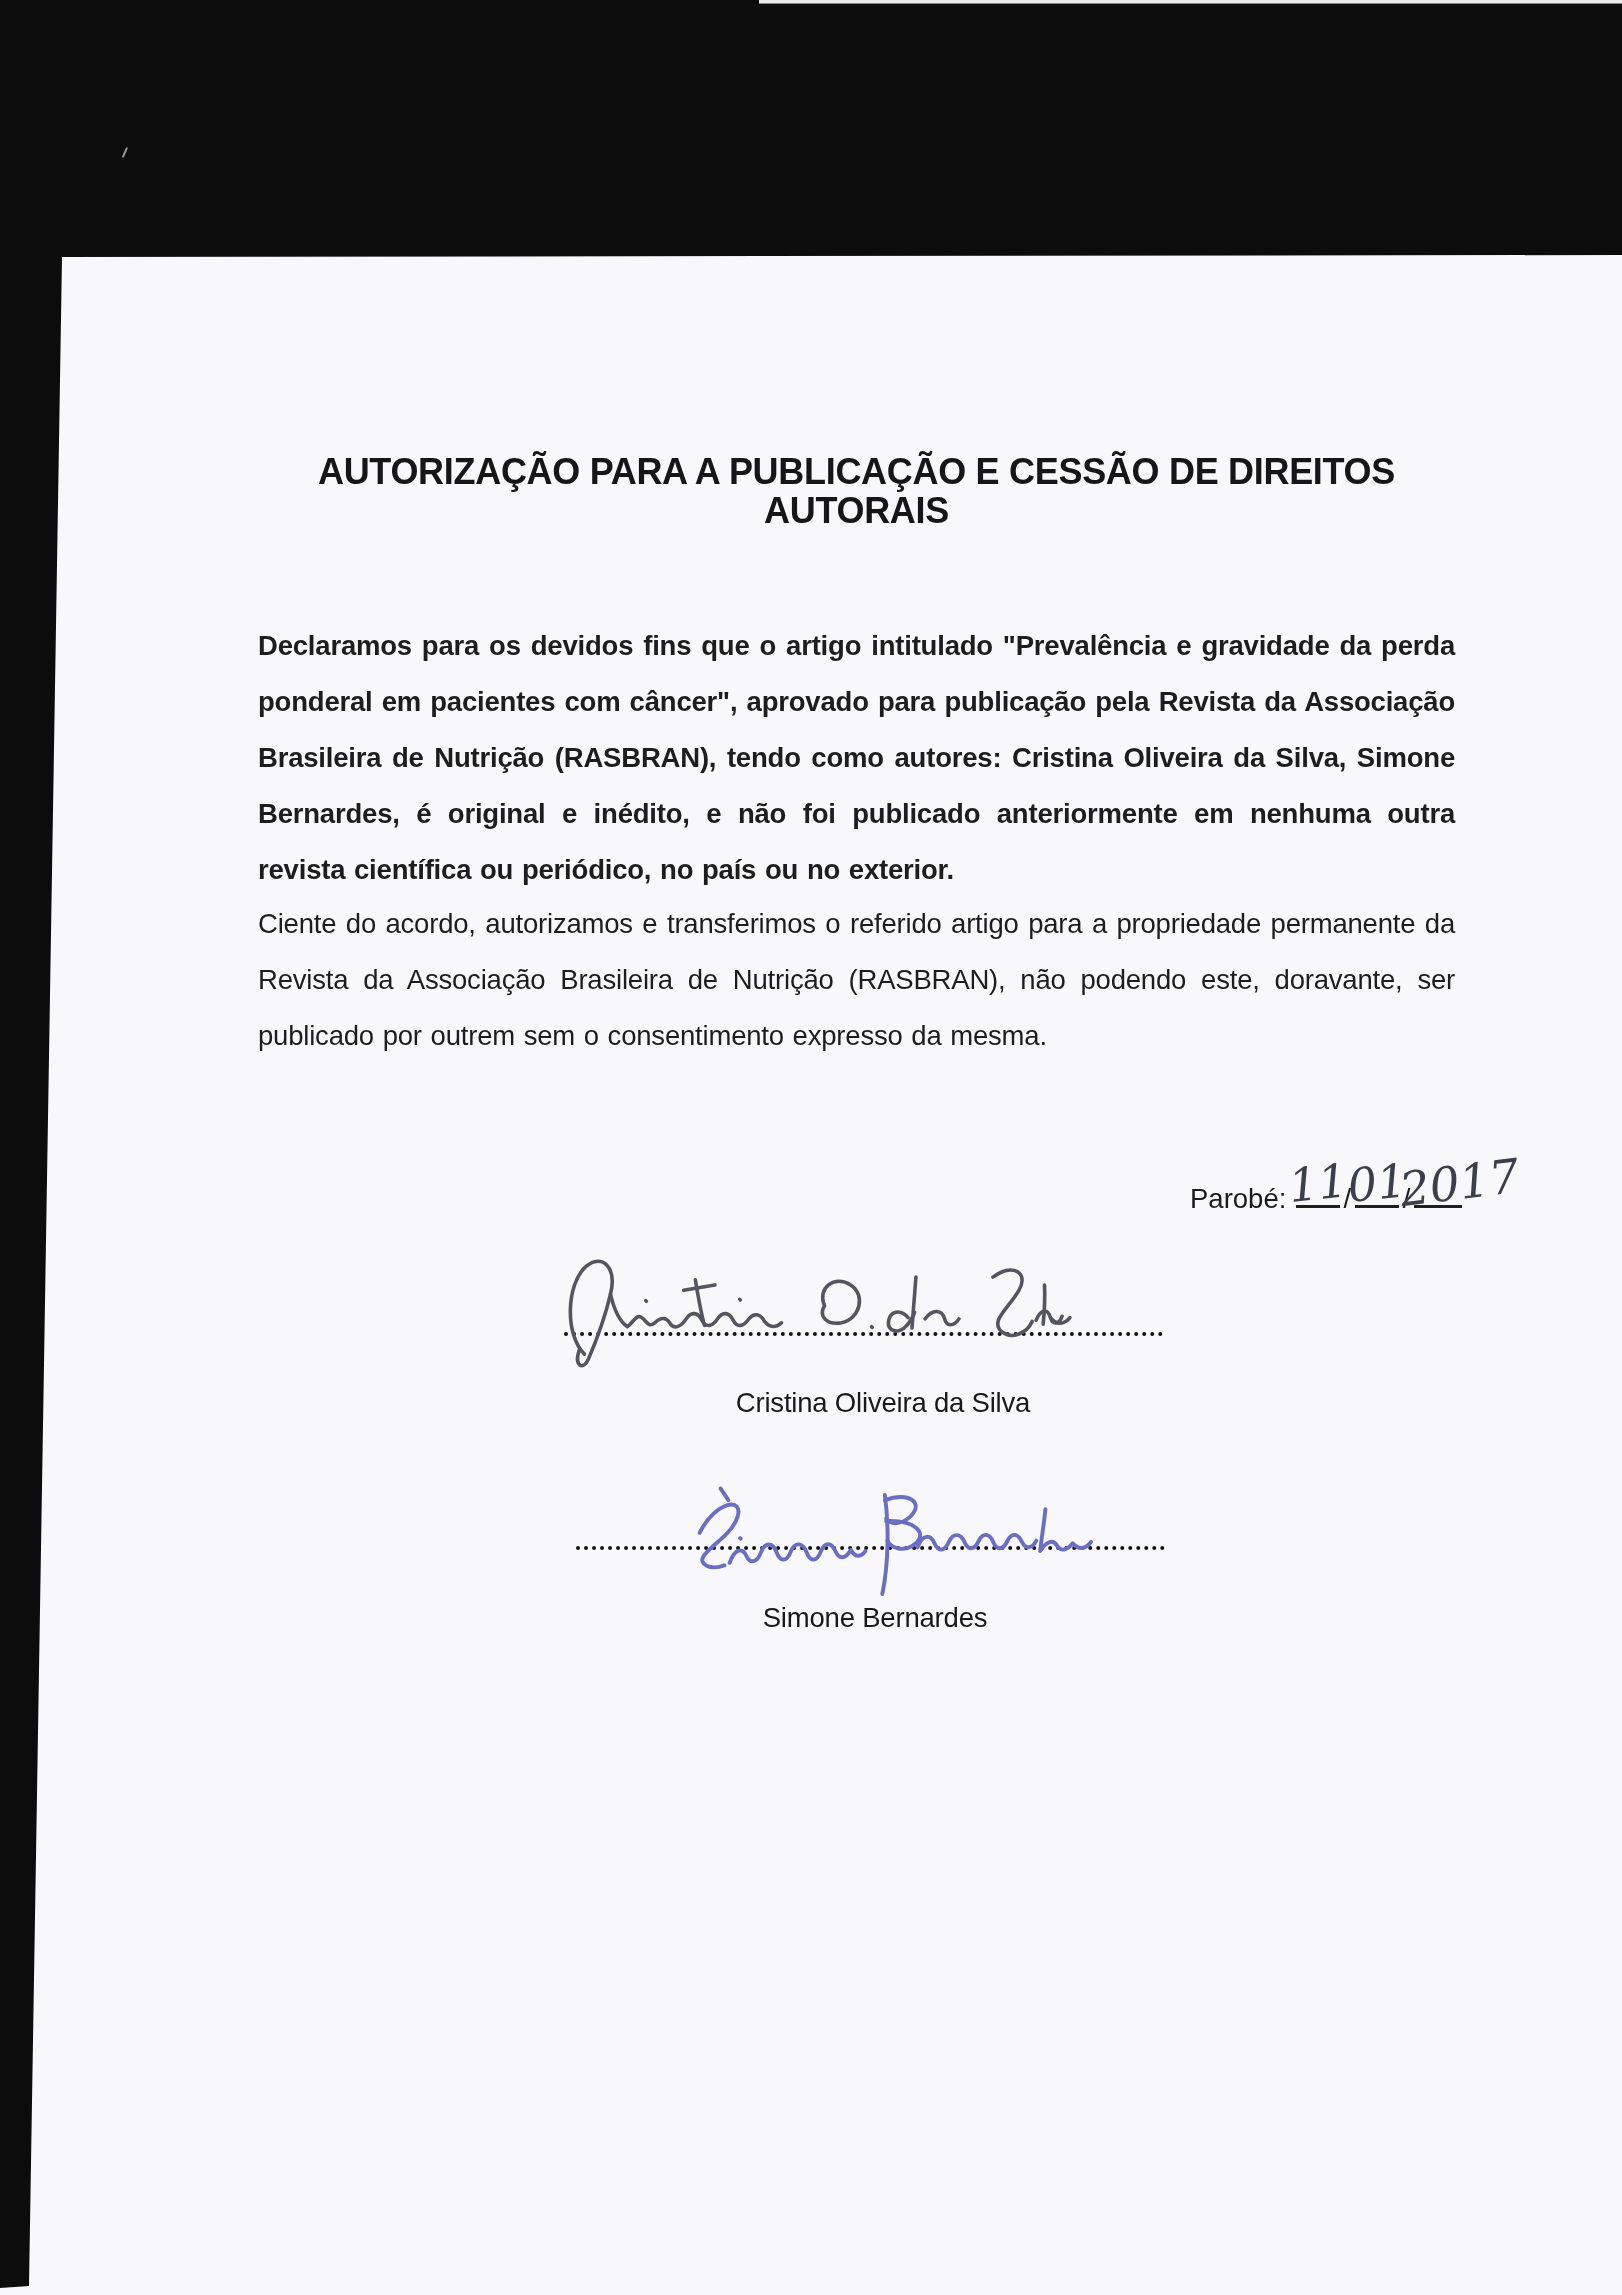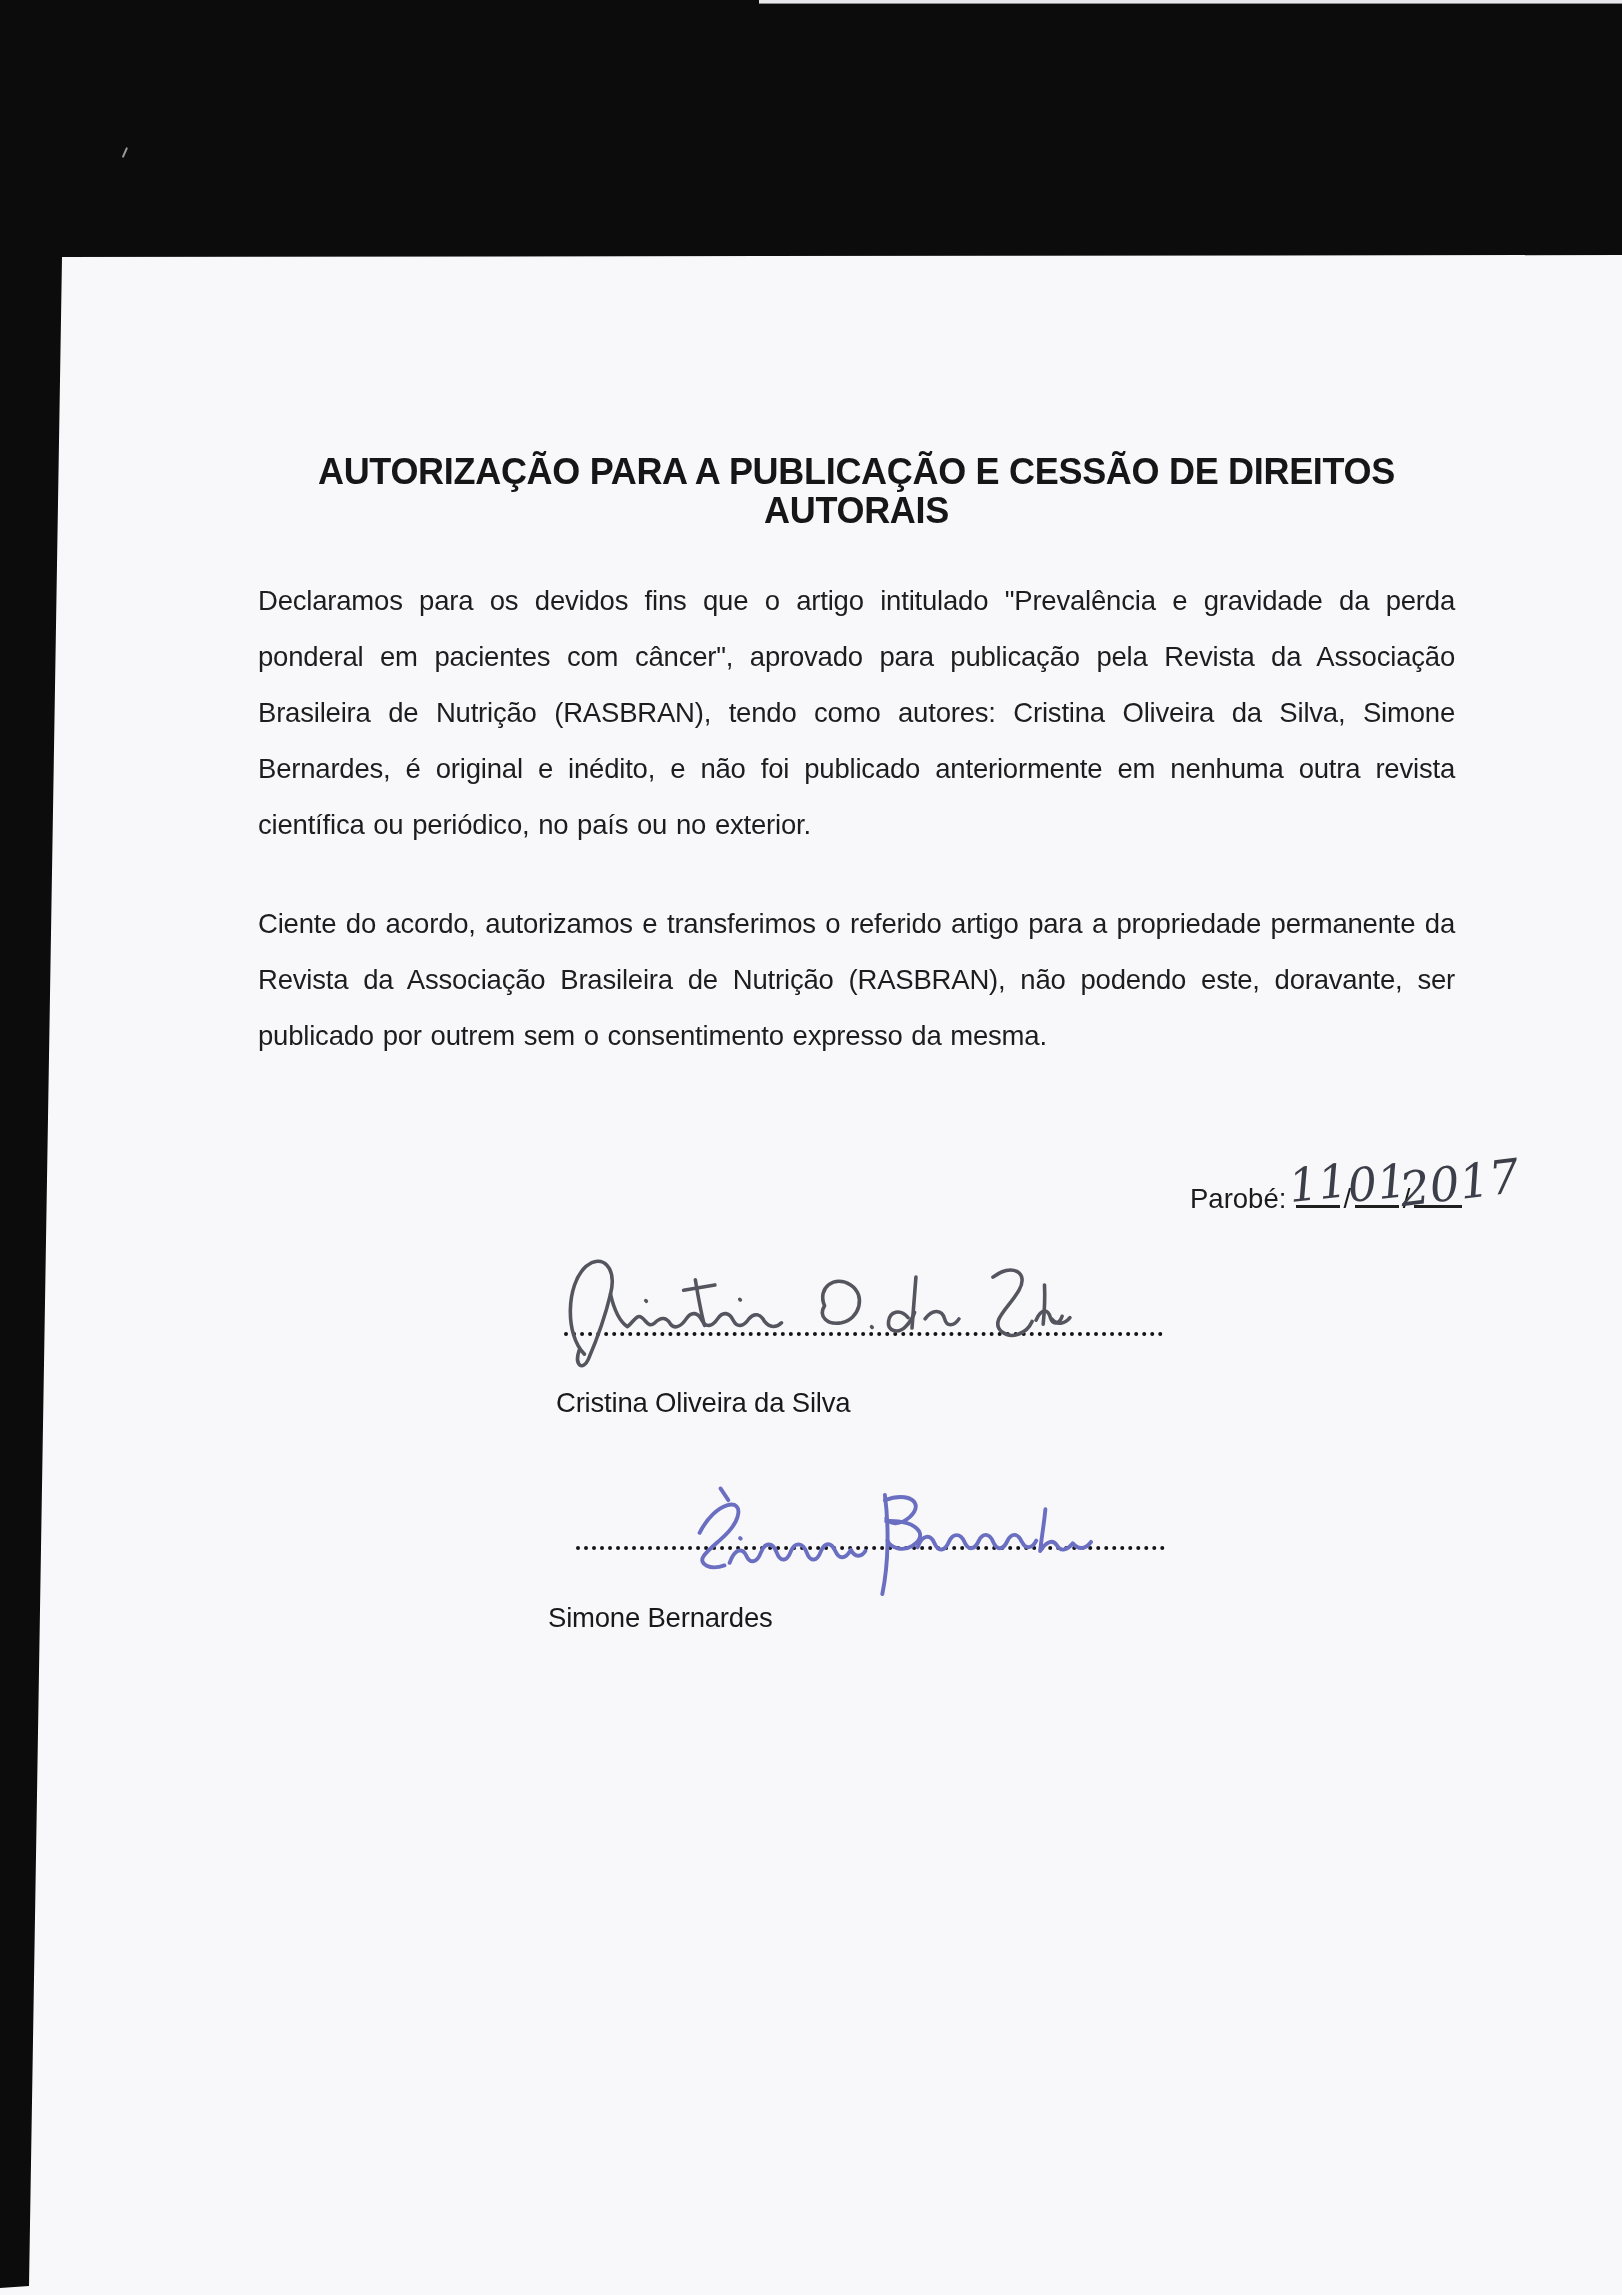--- a/index.html
+++ b/index.html
@@ -27,21 +27,21 @@
   .title{
     position:absolute;left:258px;top:452px;width:1197px;
     font-size:36px;font-weight:bold;color:#161616;text-align:center;
     letter-spacing:-0.3px;line-height:39px;
   }
   .para{
     position:absolute;left:258px;width:1197px;
     font-size:27.5px;color:#1d1d1d;line-height:56px;
     text-align:justify;letter-spacing:-0.2px;word-spacing:1.3px;
   }
-  .para1{top:573px;}
+  .para1{top:618px;font-weight:bold;}
   .para2{top:896px;}
   .date-line{
     position:absolute;left:1158px;top:1175px;white-space:nowrap;
     font-size:27.5px;color:#1b1b1b;
   }
   .date-line .lbl{margin-right:9.2px;margin-left:32px;}
   .blank{
     display:inline-block;position:relative;width:44px;height:30px;
     border-bottom:3.3px solid #1f1f1f;vertical-align:baseline;
   }
@@ -57,21 +57,21 @@
   .dotline{
     position:absolute;height:0;border-bottom:4.6px dotted #141418;
   }
   .dotline1{left:564px;top:1332px;width:599px;}
   .dotline2{left:576px;top:1546px;width:589px;}
   .sig-svg{position:absolute;overflow:visible;}
   .sig1{left:550px;top:1251px;}
   .sig2{left:622px;top:1478px;}
   .sig-svg g{fill:none;stroke-linecap:round;stroke-linejoin:round;}
   .printed-name{
-    position:absolute;width:654px;text-align:left;
+    position:absolute;width:654px;text-align:center;
     font-size:27.5px;color:#191919;letter-spacing:-0.2px;
   }
   .name1{left:556px;top:1387px;}
   .name2{left:548px;top:1602px;}
 </style>
 </head>
 <body>
 
 <div class="paper"></div>
 <div class="top-sliver"></div>

